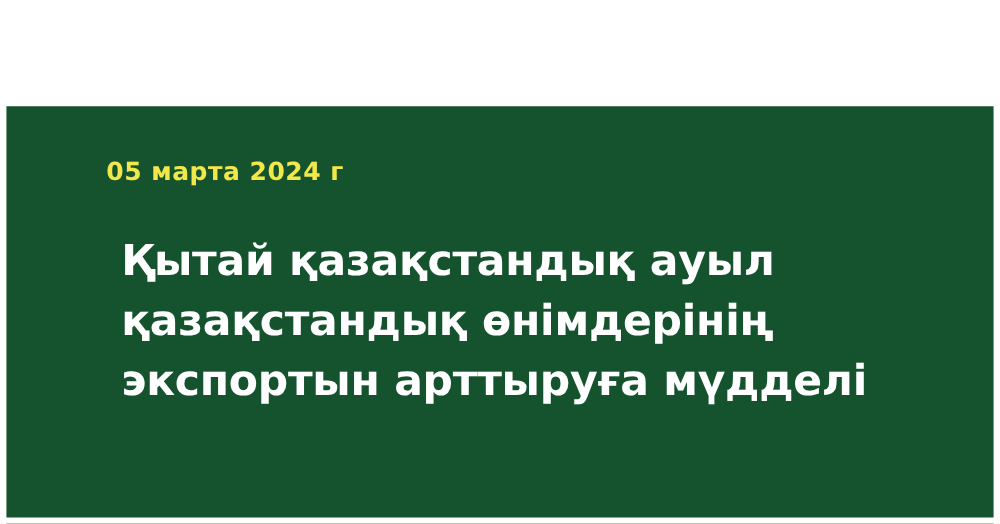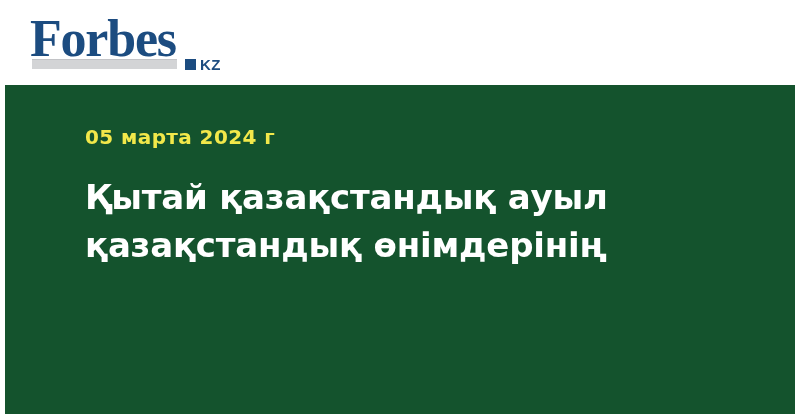--- a/index.html
+++ b/index.html
@@ -110,21 +110,21 @@
     letter-spacing: 0.4px;
     color: #f2e84a;
     white-space: nowrap;
   }
 
   .card-headline {
     position: absolute;
     left: 80px;
     top: 88px;
     width: 560px;
-    margin: 0;
+    margin: 12px;
     font-family: "DejaVu Sans", sans-serif;
     font-weight: 700;
     font-size: 34px;
     line-height: 48px;
     letter-spacing: -0.2px;
     color: #ffffff;
   }
   .card-headline .hl-line {
     display: block;
     white-space: nowrap;
@@ -154,37 +154,28 @@
     width: 5px;
     height: 334px;
     background: #ffffff;
   }
 </style>
 </head>
 <body>
 
 <div id="page">
 
-  <div class="header-band">
-    <div class="logo-block">
-      <div class="logo-wordmark">Forbes</div>
-      <div class="logo-rule"></div>
-      <div class="logo-kz-wrap">
-        <span class="logo-kz-square"></span>
-        <span class="logo-kz-text">KZ</span>
-      </div>
-    </div>
-  </div>
 
   <div class="card">
     <div class="card-date">05 марта 2024 г</div>
 
     <h1 class="card-headline">
       <span class="hl-line">Қытай қазақстандық ауыл</span>
       <span class="hl-line">қазақстандық өнімдерінің</span>
+      <span class="hl-line">экспортын арттыруға мүдделі</span>
     </h1>
   </div>
 
   <div class="frame-left"></div>
   <div class="frame-right"></div>
   <div class="frame-bottom"></div>
 
 </div>
 
 </body></html>

